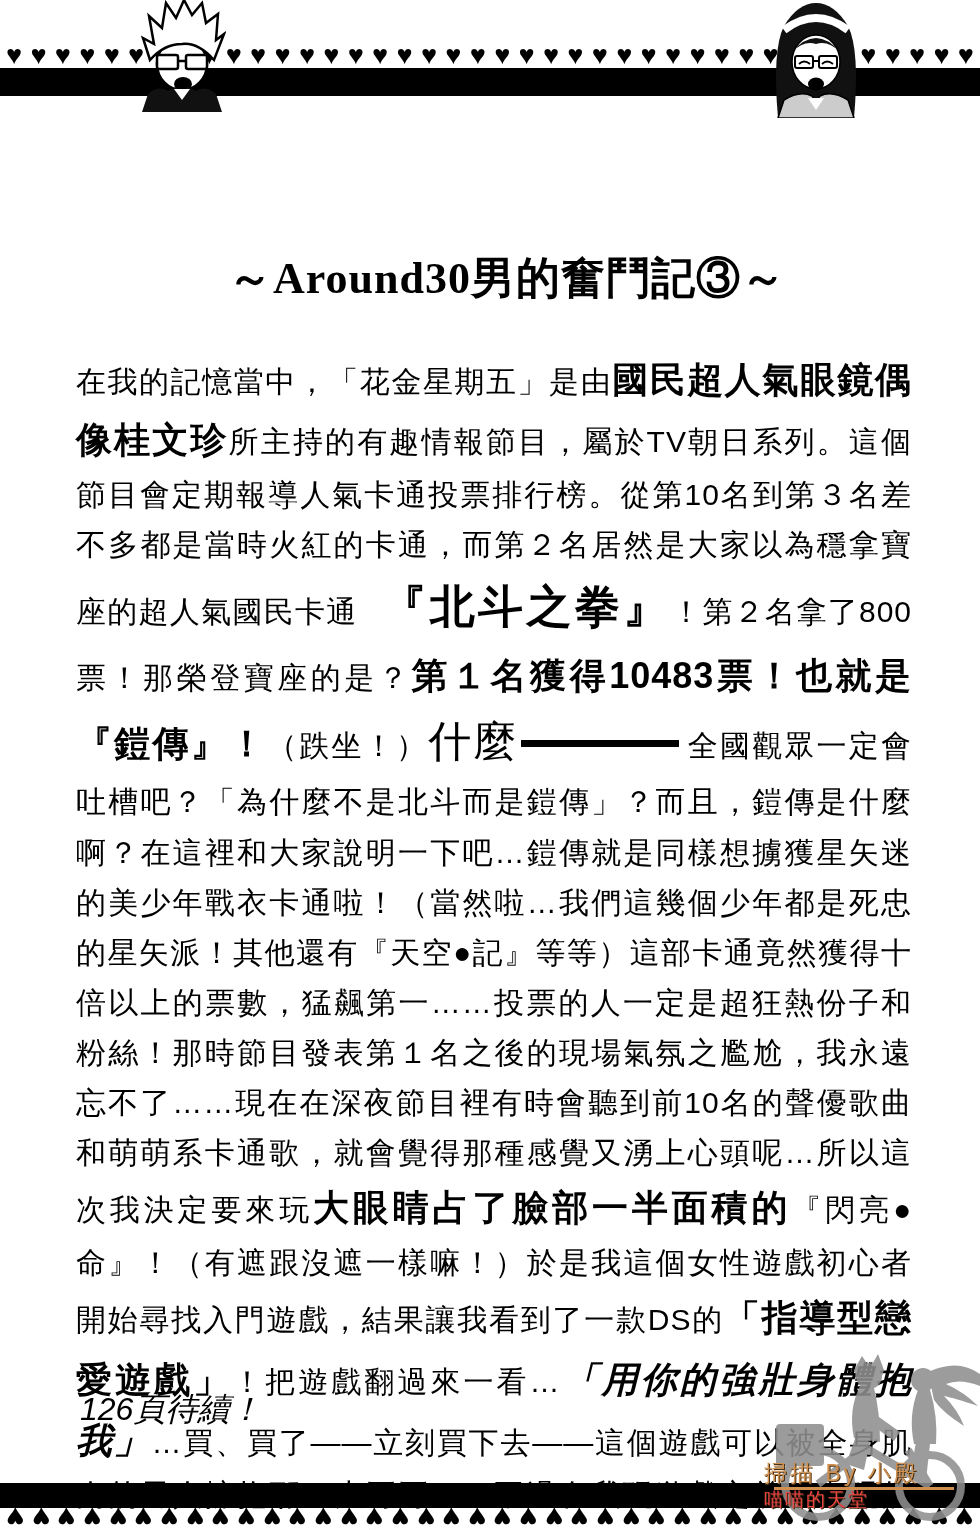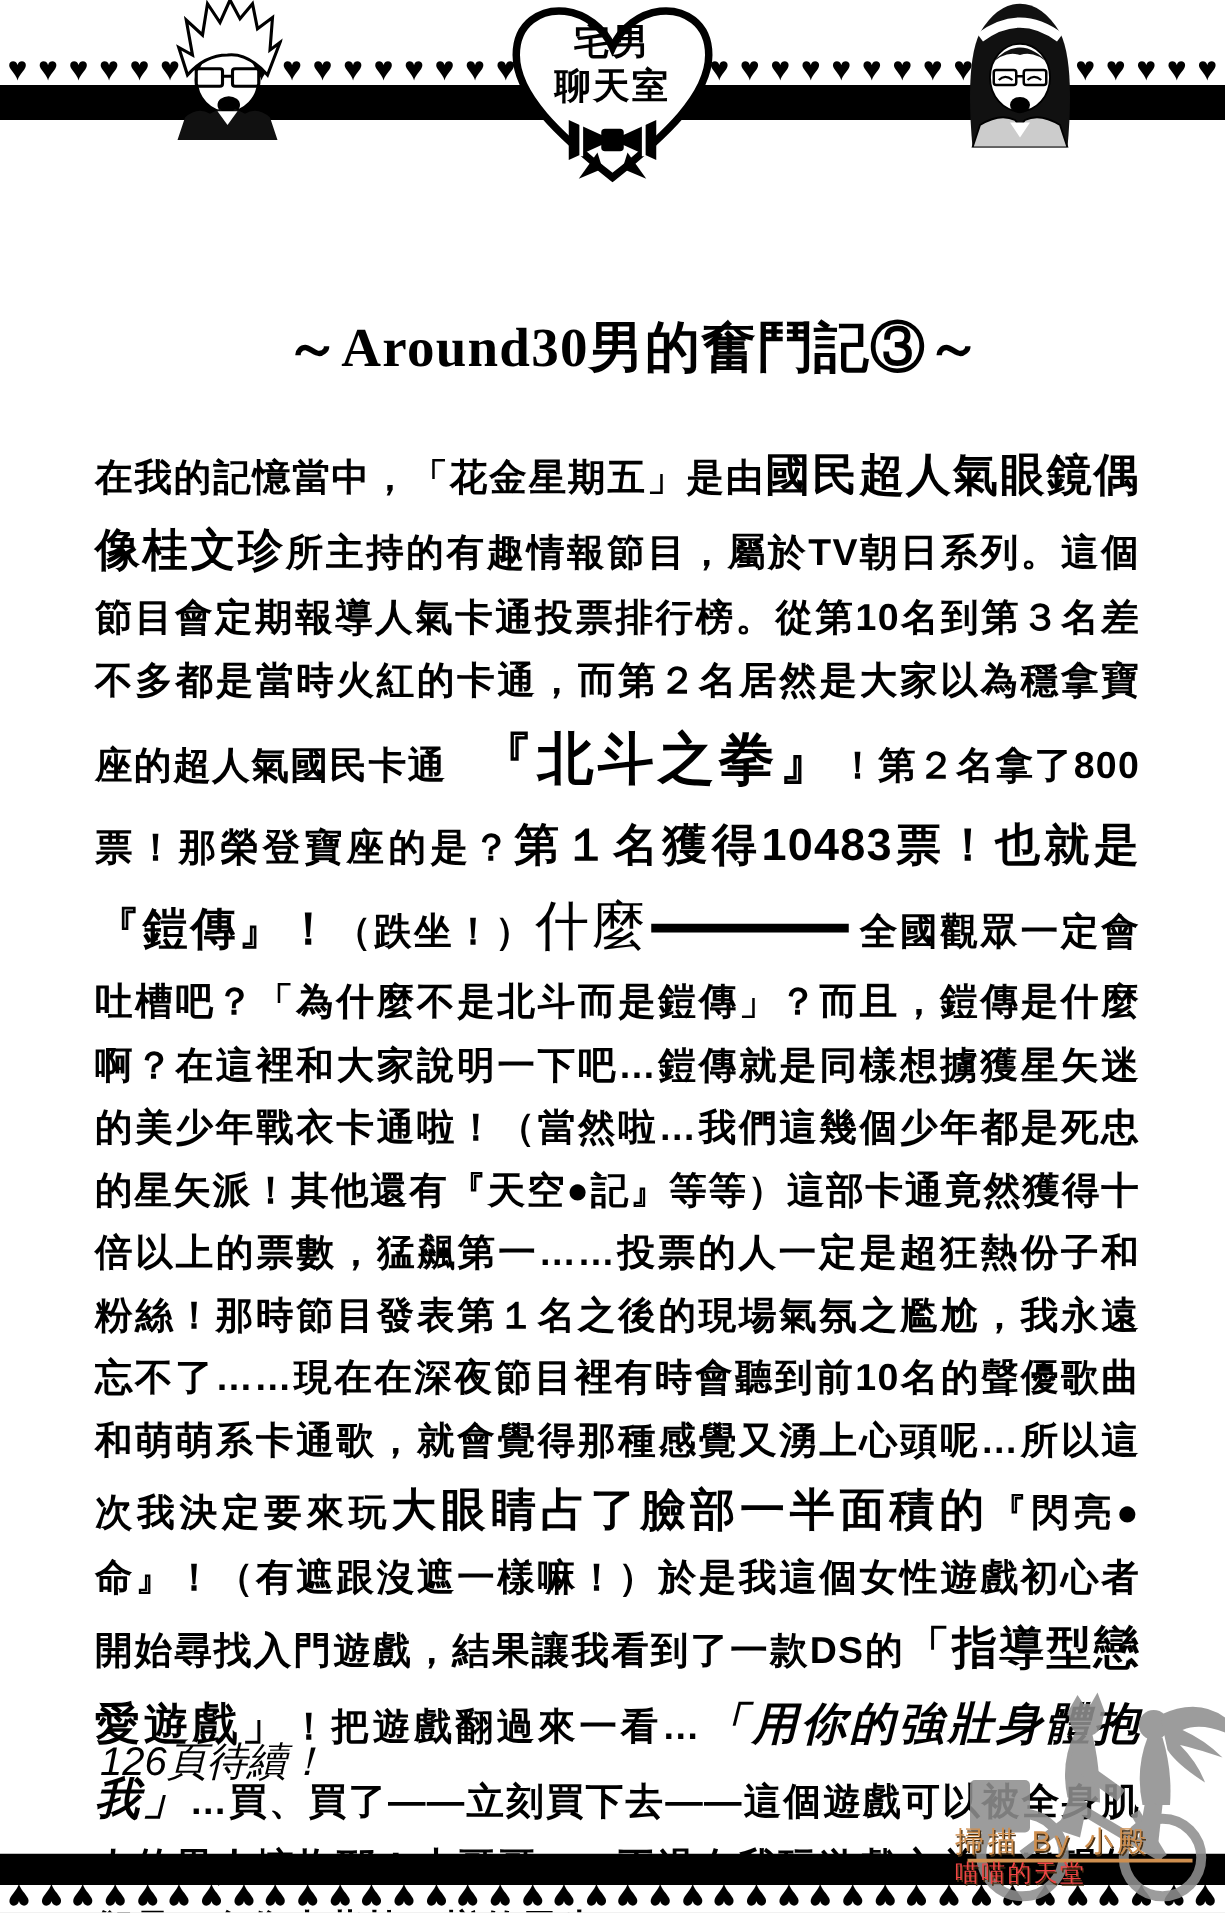--- a/index.html
+++ b/index.html
@@ -40,21 +40,21 @@
     font-family:"Liberation Serif","DejaVu Serif",serif;
     font-size:44px;font-weight:bold;letter-spacing:1px;z-index:2;
   }
 
   
   .article{
     position:absolute;left:76px;top:350px;width:836px;z-index:2;
     font-size:30px;line-height:1.67;text-align:justify;
     letter-spacing:1px;word-break:break-all;
   }
-  .seg{white-space:normal;font-weight:bold;}
+  .seg{white-space:normal;}
   .seg-bold{font-weight:bold;font-size:36px;}
   .seg-bold-xl{font-weight:normal;font-size:43px;}
   .seg-fancy{font-weight:bold;font-size:45px;letter-spacing:3px;
     font-family:"Liberation Serif","DejaVu Serif",serif;margin-left:24px;}
   .seg-brush{font-weight:bold;font-style:italic;font-size:36px;
     font-family:"DejaVu Serif","Liberation Serif",serif;}
   .seg-dash{display:inline-block;width:158px;height:7px;background:#000;
     vertical-align:middle;margin:0 8px 8px 2px;}
 
   
@@ -142,36 +142,20 @@
       <rect x="49" y="56" width="18" height="12" rx="2" fill="#fff" stroke="#000" stroke-width="2"></rect>
       <line x1="43" y1="61" x2="49" y2="61" stroke="#000" stroke-width="2"></line>
       <path d="M29 64 Q34 59 40 64" stroke="#000" stroke-width="1.8" fill="none"></path>
       <path d="M52 64 Q57 59 63 64" stroke="#000" stroke-width="1.8" fill="none"></path>
       <ellipse cx="46" cy="84" rx="8" ry="6.5" fill="#000"></ellipse>
       <path d="M8 118 L14 100 Q30 90 42 96 L46 101 L50 96 Q62 90 78 100 L84 118 Z" fill="#cccccc" stroke="#000" stroke-width="1.5"></path>
       <path d="M38 98 L46 110 L54 98 Z" fill="#fff"></path>
     </svg>
   </div>
 
-  <div class="badge">
-    <svg width="170" height="150" viewBox="0 0 170 150">
-      <path d="M85 142 C42 108 8 76 8 44 C8 18 28 7 47 9 C63 11 78 22 85 38 C92 22 107 11 123 9 C142 7 162 18 162 44 C162 76 128 108 85 142 Z" fill="#fff" stroke="#000" stroke-width="6"></path>
-      <g>
-        <path d="M85 112 L50 96 L50 128 Z" fill="#000"></path>
-        <path d="M85 112 L120 96 L120 128 Z" fill="#000"></path>
-        <line x1="60" y1="99" x2="60" y2="125" stroke="#fff" stroke-width="3"></line>
-        <line x1="110" y1="99" x2="110" y2="125" stroke="#fff" stroke-width="3"></line>
-        <rect x="76" y="103" width="18" height="18" rx="3" fill="#000"></rect>
-        <path d="M73 122 L58 143 L77 135 Z" fill="#000"></path>
-        <path d="M97 122 L112 143 L93 135 Z" fill="#000"></path>
-      </g>
-    </svg>
-    <div class="badge-line l1">宅男</div>
-    <div class="badge-line l2">聊天室</div>
-  </div>
 
   <h1 class="title">～Around30男的奮鬥記③～</h1>
 
   <div class="article"><span class="seg seg-normal">在我的記憶當中，「花金星期五」是由</span><span class="seg seg-bold">國民超人氣眼鏡偶像桂文珍</span><span class="seg seg-normal">所主持的有趣情報節目，屬於TV朝日系列。這個節目會定期報導人氣卡通投票排行榜。從第10名到第３名差不多都是當時火紅的卡通，而第２名居然是大家以為穩拿寶座的超人氣國民卡通</span><span class="seg seg-fancy">『北斗之拳』</span><span class="seg seg-normal">！第２名拿了800票！那榮登寶座的是？</span><span class="seg seg-bold">第１名獲得10483票！也就是『鎧傳』！</span><span class="seg seg-normal">（跌坐！）</span><span class="seg seg-bold-xl">什麼</span><span class="seg seg-dash"></span><span class="seg seg-normal">全國觀眾一定會吐槽吧？「為什麼不是北斗而是鎧傳」？而且，鎧傳是什麼啊？在這裡和大家說明一下吧…鎧傳就是同樣想擄獲星矢迷的美少年戰衣卡通啦！（當然啦…我們這幾個少年都是死忠的星矢派！其他還有『天空●記』等等）這部卡通竟然獲得十倍以上的票數，猛飆第一……投票的人一定是超狂熱份子和粉絲！那時節目發表第１名之後的現場氣氛之尷尬，我永遠忘不了……現在在深夜節目裡有時會聽到前10名的聲優歌曲和萌萌系卡通歌，就會覺得那種感覺又湧上心頭呢…所以這次我決定要來玩</span><span class="seg seg-bold">大眼睛占了臉部一半面積的</span><span class="seg seg-normal">『閃亮●命』！（有遮跟沒遮一樣嘛！）於是我這個女性遊戲初心者開始尋找入門遊戲，結果讓我看到了一款DS的</span><span class="seg seg-bold">「指導型戀愛遊戲」</span><span class="seg seg-normal">！把遊戲翻過來一看…</span><span class="seg seg-brush">「用你的強壯身體抱我」</span><span class="seg seg-normal">…買、買了——立刻買下去——這個遊戲可以被全身肌肉的男人擁抱耶！大哥哥——不過在我玩遊戲之前，出現的卻是一名像火柴棒一樣的男生……</span></div>
 
   <div class="footer-note">126頁待續！</div>
 
   <div class="silhouette">
     <svg width="212" height="186" viewBox="0 0 212 186">
       <g stroke="#8f8f8f" fill="none" stroke-width="8">

